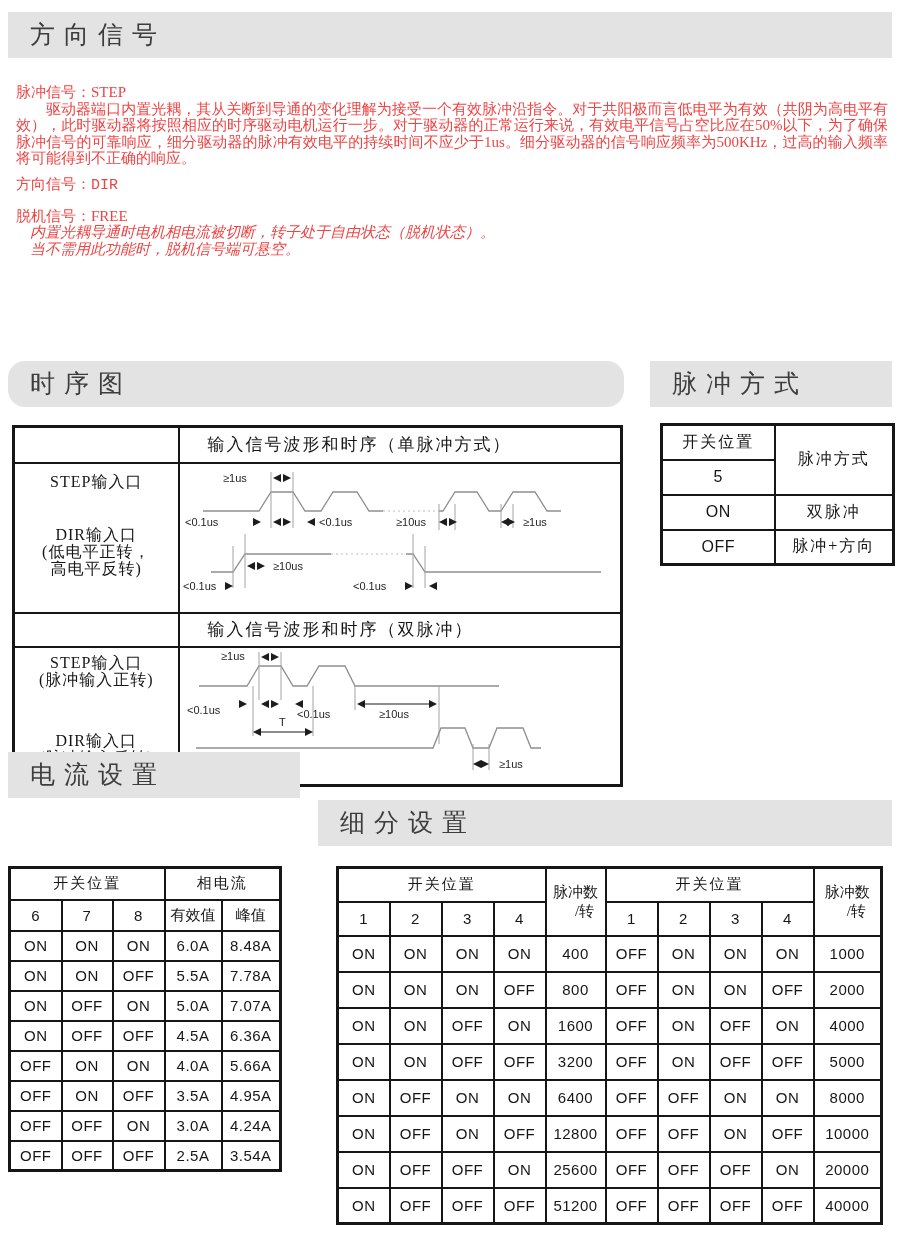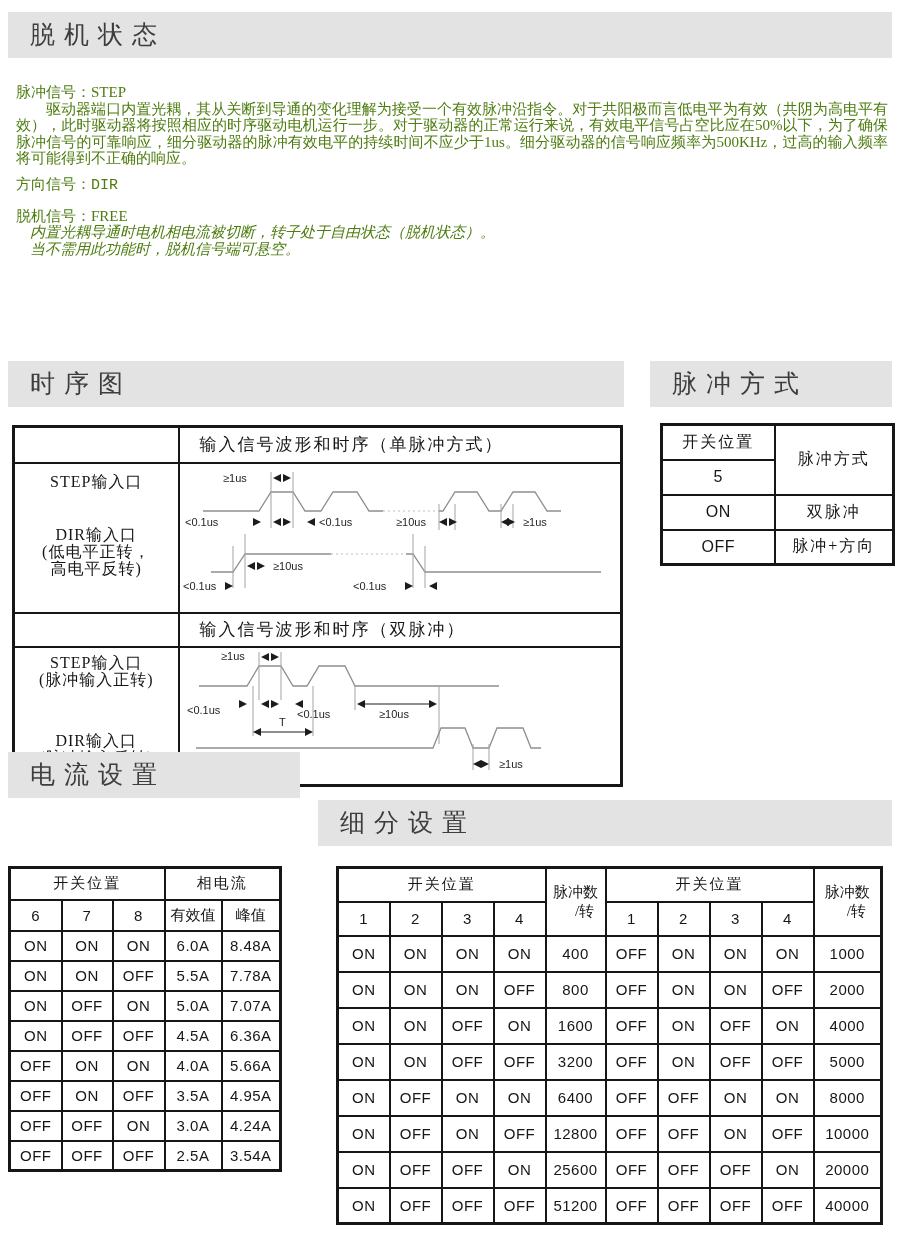--- a/index.html
+++ b/index.html
@@ -1,42 +1,42 @@
 <!DOCTYPE html>
 <html><head>
 <meta charset="utf-8">
 <style>
   html,body{margin:0;padding:0;background:#fff;}
   .page{position:relative;width:900px;height:1251px;background:#fff;overflow:hidden;
         font-family:"Liberation Serif",serif;color:#141414;}
   .bar{position:absolute;height:46px;background:#e3e3e3;color:#3d3d3d;font-size:25px;
        letter-spacing:9px;line-height:46px;padding-left:22px;box-sizing:border-box;}
   #bar-input{left:8px;top:12px;width:884px;}
-  #bar-timing{left:8px;top:361px;width:616px;}
+  #bar-timing{left:8px;top:361px;width:616px;border-radius:17px;}
   #bar-pulse{left:650px;top:361px;width:242px;}
   #bar-current{left:8px;top:752px;width:292px;}
   #bar-microstep{left:318px;top:800px;width:574px;}
 
   #input-text{position:absolute;left:16px;top:84px;width:872px;font-size:15px;
-              line-height:16.6px;color:#4d7c0f;}
+              line-height:16.6px;color:#ef4444;}
   .sig-heading{margin:0;}
   .para{margin:0;text-indent:2em;text-align:justify;}
   .mt1{margin-top:11px;font-family:Liberation Mono, monospace;}
   .mt2{margin-top:13px;}
   .free-line{margin-left:14px;font-style:italic;}
 
   table.dt{border-collapse:collapse;position:absolute;table-layout:fixed;
            border:3px solid #161616;font-size:15px;}
   table.dt td{border:2px solid #161616;text-align:center;vertical-align:middle;
               padding:0;color:#161616;overflow:hidden;}
   .sans{font-family:"Liberation Sans",sans-serif;letter-spacing:0.5px;}
   .cn{font-family:"Liberation Serif",serif;letter-spacing:2px;}
 
   #timing-table{left:12px;top:425px;width:608px;}
-  #timing-table td.ttitle{text-align:left;padding-left:20px;font-size:17px;letter-spacing:2px;}
+  #timing-table td.ttitle{text-align:left;padding-left:28px;font-size:17px;letter-spacing:2px;}
   #timing-table td.tlabels{font-size:16px;line-height:17px;letter-spacing:1px;vertical-align:top;}
   #timing-table td.wavecell{padding:0;vertical-align:top;}
   .lblgap1{margin-top:36px;}
   .lblgap2{margin-top:44px;}
   .pad-top1{padding-top:9px;}
   .pad-top2{padding-top:6px;}
 
   #pulse-table{left:660px;top:423px;width:232px;font-size:16px;}
   #current-table{left:8px;top:866px;width:271px;}
   #micro-table{left:336px;top:866px;width:544px;}
@@ -47,21 +47,21 @@
   .guide{stroke:#a3a3a3;stroke-width:1;}
   .dim{stroke:#1c1c1c;stroke-width:1.2;}
   .arr{fill:#1c1c1c;stroke:none;}
   .ann{font-family:"Liberation Sans",sans-serif;font-size:11px;fill:#242424;}
 </style>
 </head>
 <body>
 
 <div class="page">
 
-  <div class="bar" id="bar-input">脱机状态</div>
+  <div class="bar" id="bar-input">方向信号</div>
 
   <div id="input-text">
     <div class="sig-heading">脉冲信号：STEP</div>
     <p class="para">驱动器端口内置光耦，其从关断到导通的变化理解为接受一个有效脉冲沿指令。对于共阳极而言低电平为有效（共阴为高电平有效），此时驱动器将按照相应的时序驱动电机运行一步。对于驱动器的正常运行来说，有效电平信号占空比应在50%以下，为了确保脉冲信号的可靠响应，细分驱动器的脉冲有效电平的持续时间不应少于1us。细分驱动器的信号响应频率为500KHz，过高的输入频率将可能得到不正确的响应。</p>
     <div class="sig-heading mt1">方向信号：DIR</div>
     <div class="sig-heading mt2">脱机信号：FREE</div>
     <div class="free-line">内置光耦导通时电机相电流被切断，转子处于自由状态（脱机状态）。</div>
     <div class="free-line">当不需用此功能时，脱机信号端可悬空。</div>
   </div>
 

